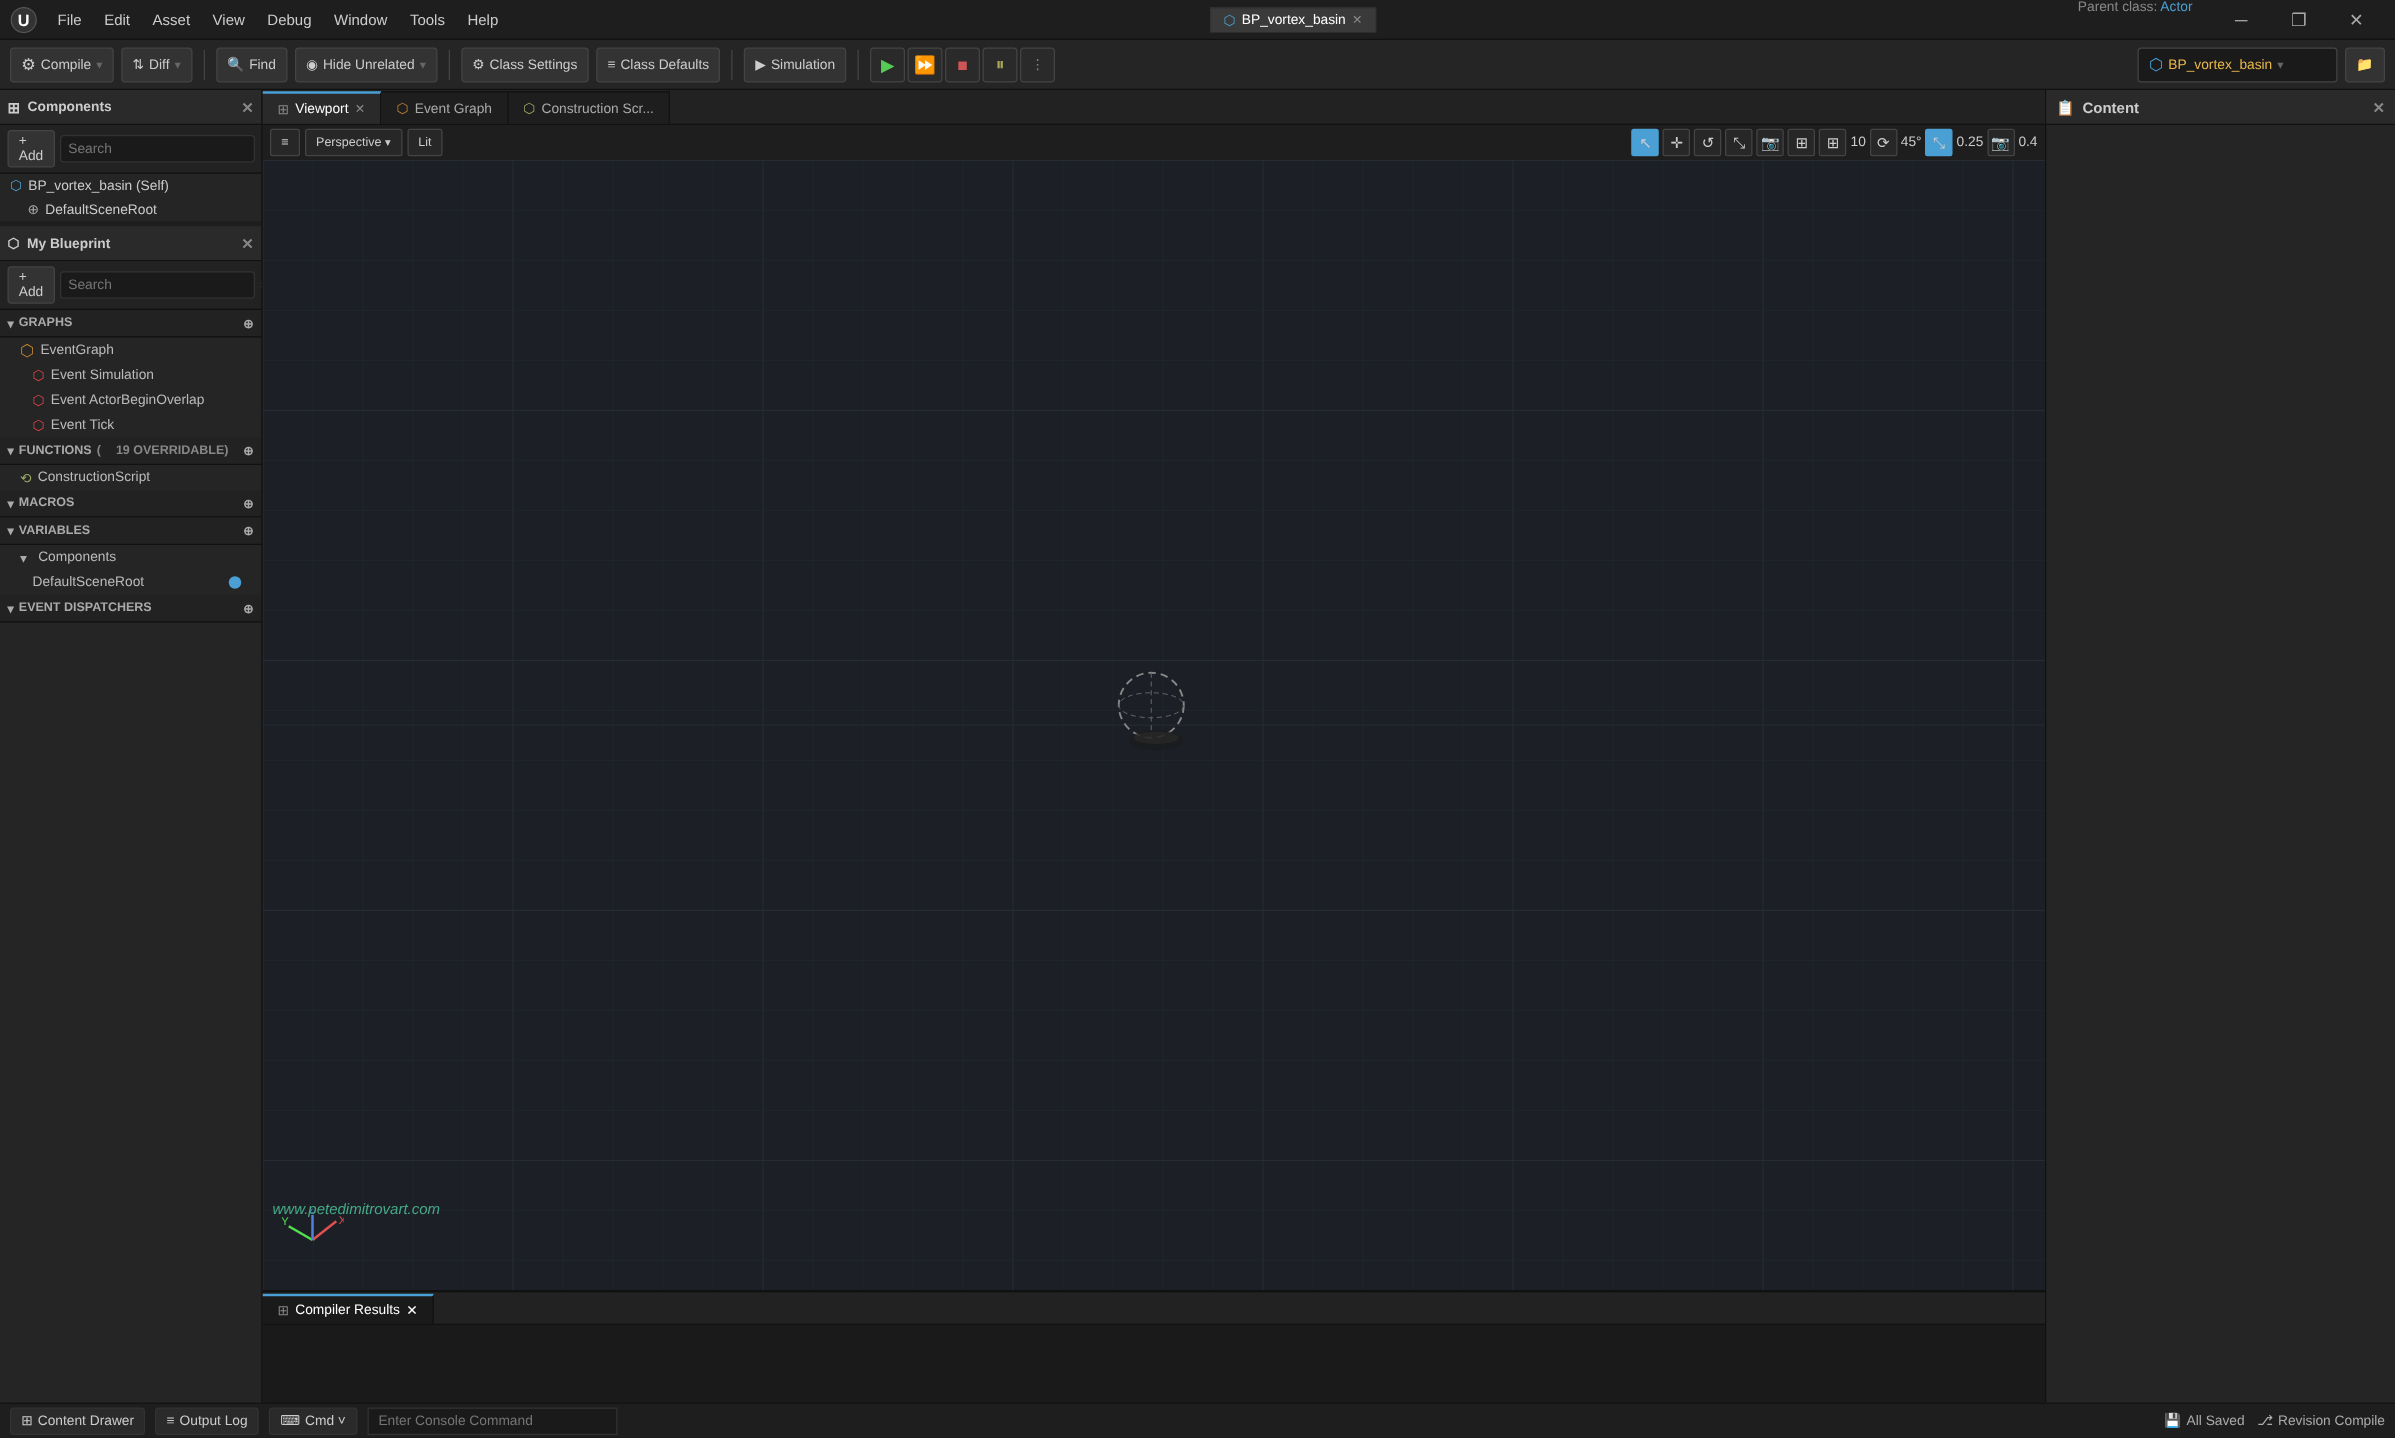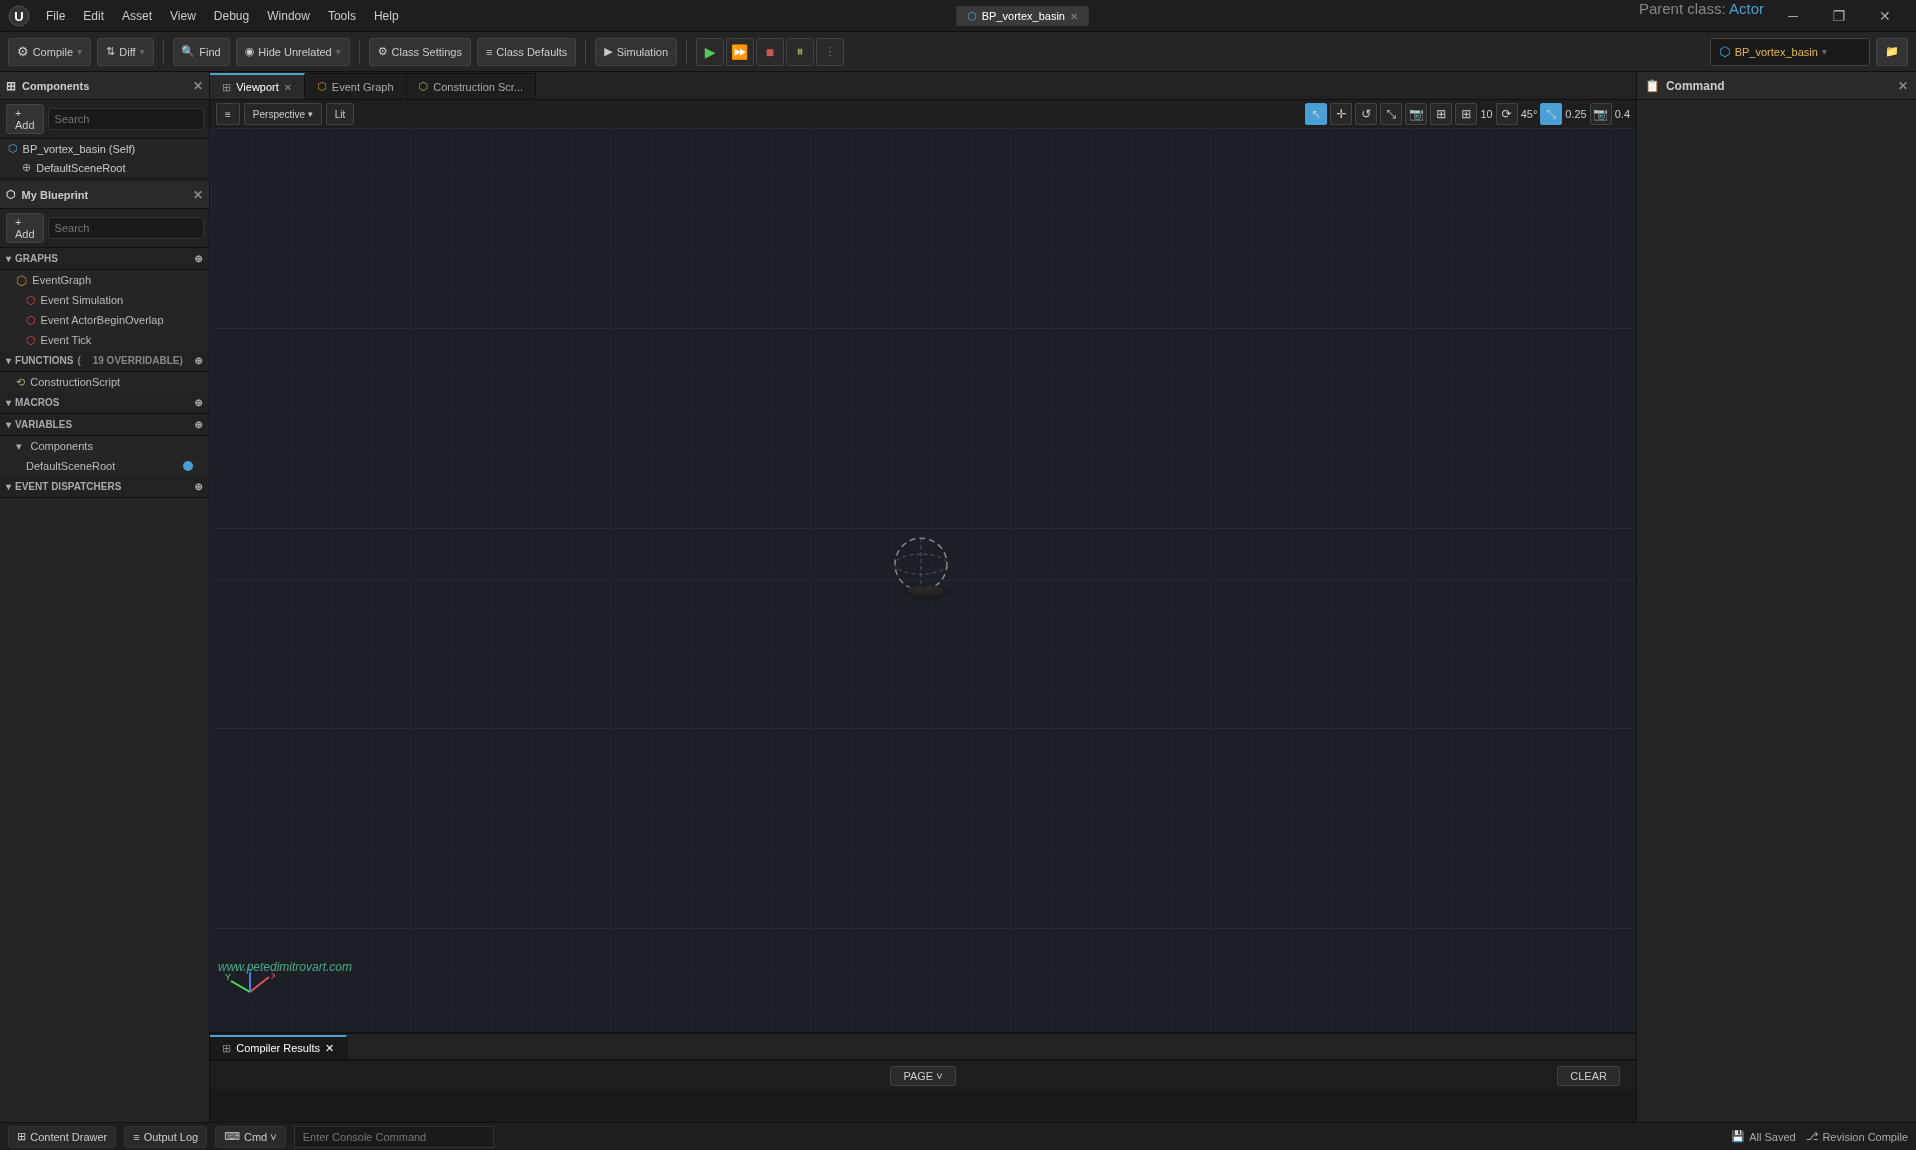--- a/index.html
+++ b/index.html
@@ -571,21 +571,21 @@
     </div>
   </div>
   <div id="title-bar-tabs">
     <div class="title-tab active">
       <span style="font-size:11px;color:#4a9fd4;">⬡</span>
       <span>BP_vortex_basin</span>
       <span class="close-x">✕</span>
     </div>
   </div>
   <div id="window-controls">
-    <span style="font-size:15px;color:#888;margin-right:6px;">
+    <span style="font-size:11px;color:#888;margin-right:16px;">
       <span>Parent class:</span>
       <span style="color:#4a9fd4;">Actor</span>
     </span>
     <div class="win-btn">─</div>
     <div class="win-btn">❐</div>
     <div class="win-btn close">✕</div>
   </div>
 </div>
 
 <div id="toolbar">
@@ -835,35 +835,27 @@
 
     <div id="compiler-results">
       <div id="compiler-tabs">
         <div class="comp-tab active">
           <span style="color:#888;">⊞</span>
           <span>Compiler Results</span>
           <span class="tab-close">✕</span>
         </div>
       </div>
 
-      <div id="page-bar">
-        <div id="page-btn">
-          <span>PAGE ˅</span>
-        </div>
-        <div id="clear-btn">
-          <span>CLEAR</span>
-        </div>
-      </div>
     </div>
   </div>
 
   <div id="right-panel">
     <div id="details-header">
       <span style="font-size:12px;margin-right:6px;">📋</span>
-      <span>Command</span>
+      <span>Content</span>
       <span style="margin-left:auto;cursor:pointer;color:#888;">✕</span>
     </div>
     <div style="padding:8px;color:#666;font-size:11px;">
     </div>
   </div>
 </div>
 
 <div id="bottom-bar">
   <div class="bottom-btn">
     <span>⊞</span>

